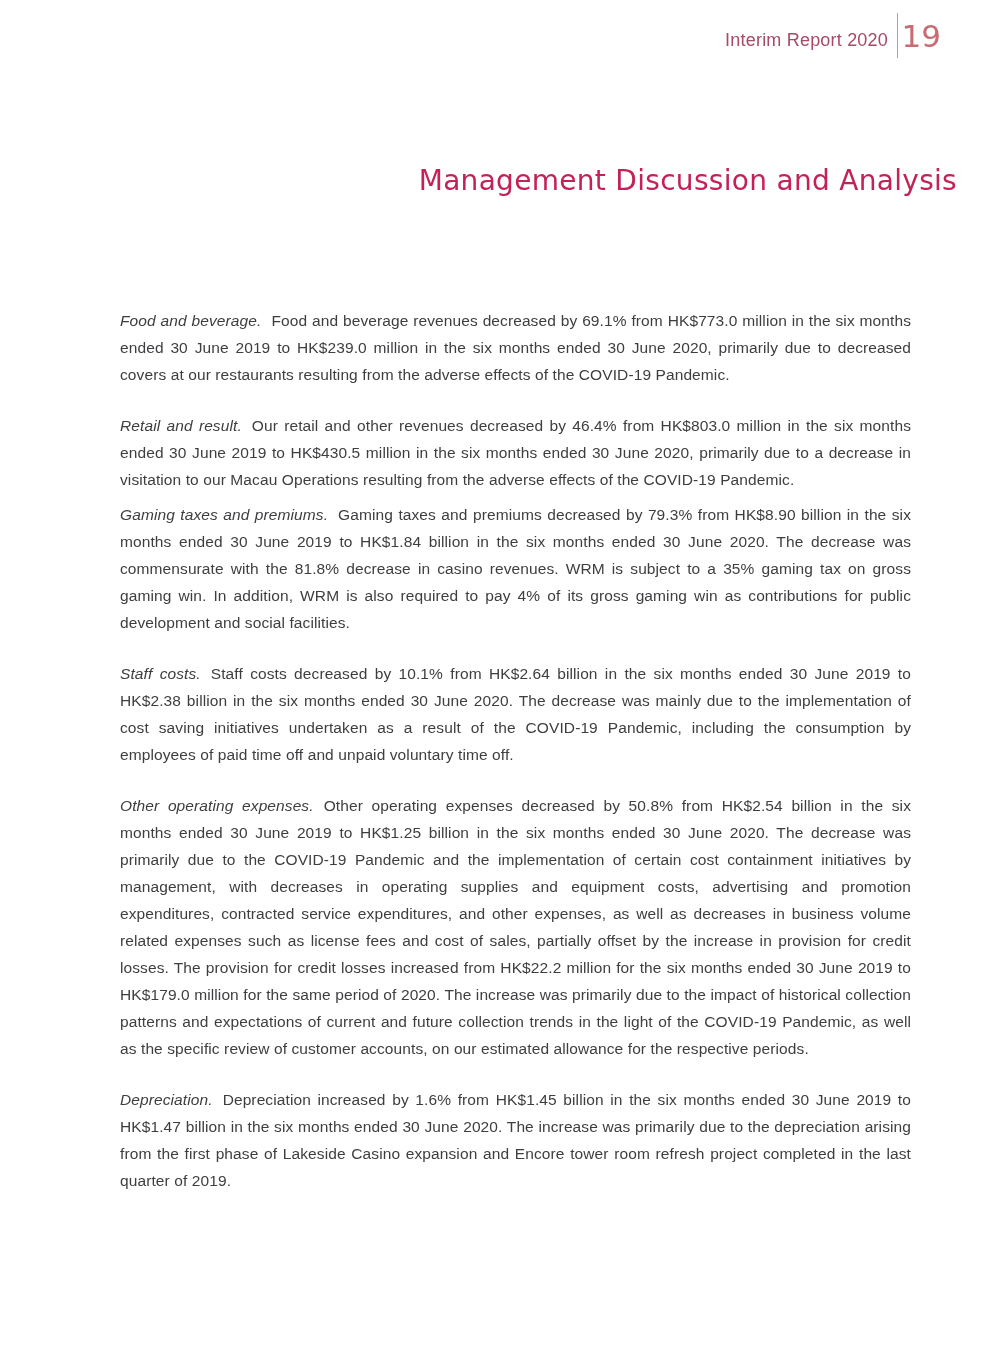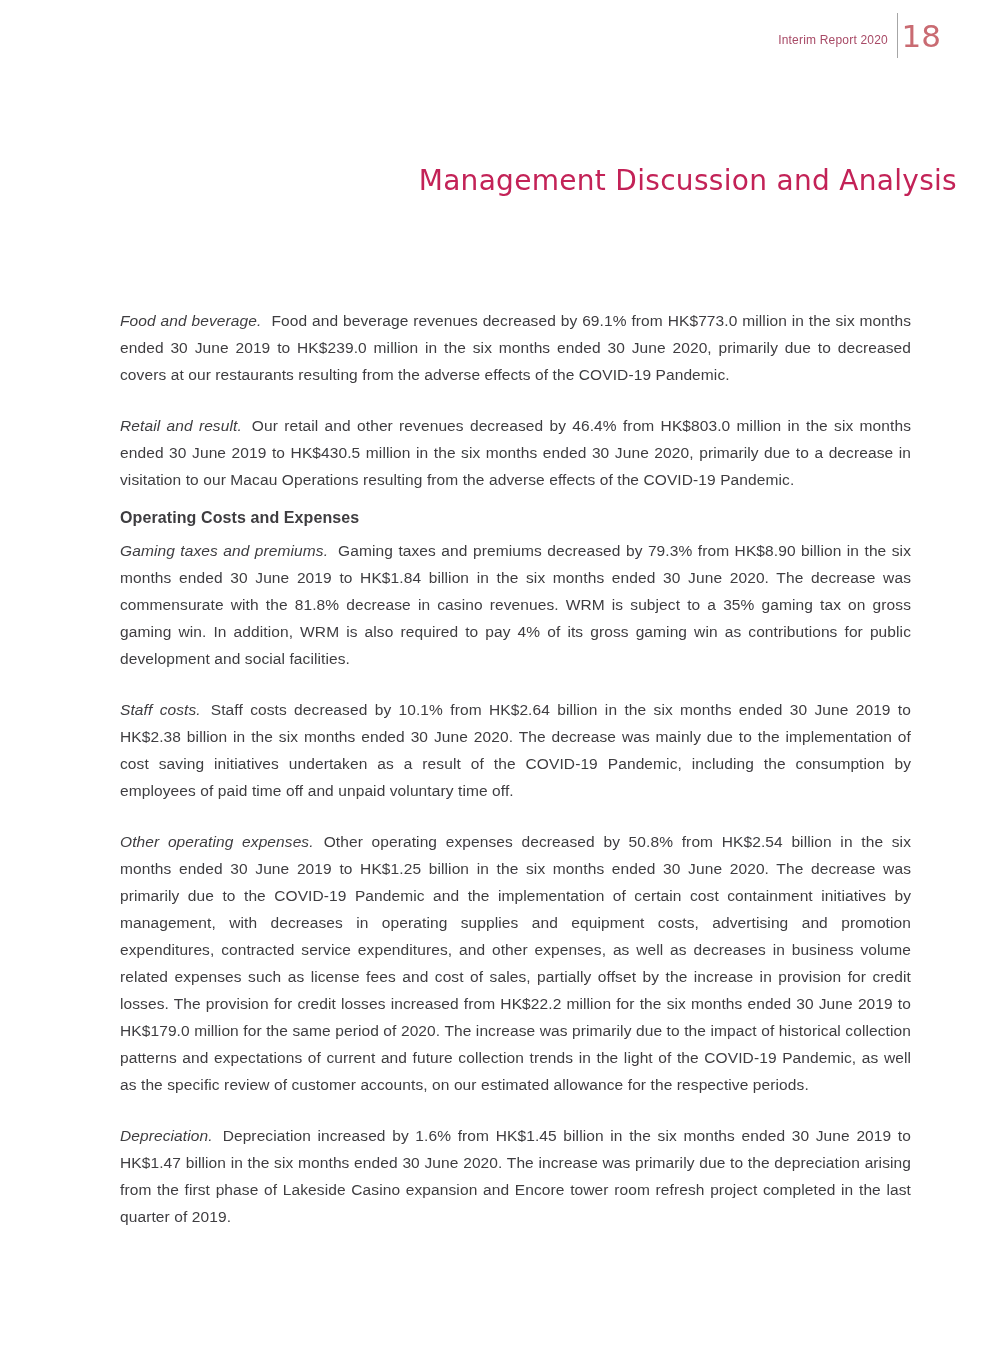--- a/index.html
+++ b/index.html
@@ -21,21 +21,21 @@
     position: absolute;
     top: 0;
     right: 0;
     width: 360px;
     height: 70px;
   }
   .report-title {
     position: absolute;
     right: 118px;
     top: 32px;
-    font-size: 12px;
+    font-size: 18px;
     line-height: 16px;
     letter-spacing: 0.2px;
     color: var(--header_text, #a84a66);
     white-space: nowrap;
   }
   .header-divider {
     position: absolute;
     right: 108px;
     top: 13px;
     width: 1.5px;
@@ -87,36 +87,35 @@
   }
 </style>
 </head>
 <body>
 
 <div class="page">
 
   <header class="page-header">
     <span class="report-title">Interim Report 2020</span>
     <span class="header-divider"></span>
-    <span class="page-number">18</span>
+    <span class="page-number">19</span>
   </header>
 
   <h1 class="doc-title">Management Discussion and Analysis</h1>
 
   <main class="content">
 
     <p class="first">
       <em class="lead">Food and beverage.</em><span>Food and beverage revenues decreased by 69.1% from HK$773.0 million in the six months ended 30 June 2019 to HK$239.0 million in the six months ended 30 June 2020, primarily due to decreased covers at our restaurants resulting from the adverse effects of the COVID-19 Pandemic.</span>
     </p>
 
     <p>
       <em class="lead">Retail and result.</em><span>Our retail and other revenues decreased by 46.4% from HK$803.0 million in the six months ended 30 June 2019 to HK$430.5 million in the six months ended 30 June 2020, primarily due to a decrease in visitation to our Macau Operations resulting from the adverse effects of the COVID-19 Pandemic.</span>
     </p>
 
-    <h2 class="section-heading">Operating Costs and Expenses</h2>
 
     <p class="first">
       <em class="lead">Gaming taxes and premiums.</em><span>Gaming taxes and premiums decreased by 79.3% from HK$8.90 billion in the six months ended 30 June 2019 to HK$1.84 billion in the six months ended 30 June 2020. The decrease was commensurate with the 81.8% decrease in casino revenues. WRM is subject to a 35% gaming tax on gross gaming win. In addition, WRM is also required to pay 4% of its gross gaming win as contributions for public development and social facilities.</span>
     </p>
 
     <p>
       <em class="lead">Staff costs.</em><span>Staff costs decreased by 10.1% from HK$2.64 billion in the six months ended 30 June 2019 to HK$2.38 billion in the six months ended 30 June 2020. The decrease was mainly due to the implementation of cost saving initiatives undertaken as a result of the COVID-19 Pandemic, including the consumption by employees of paid time off and unpaid voluntary time off.</span>
     </p>
 
     <p>

